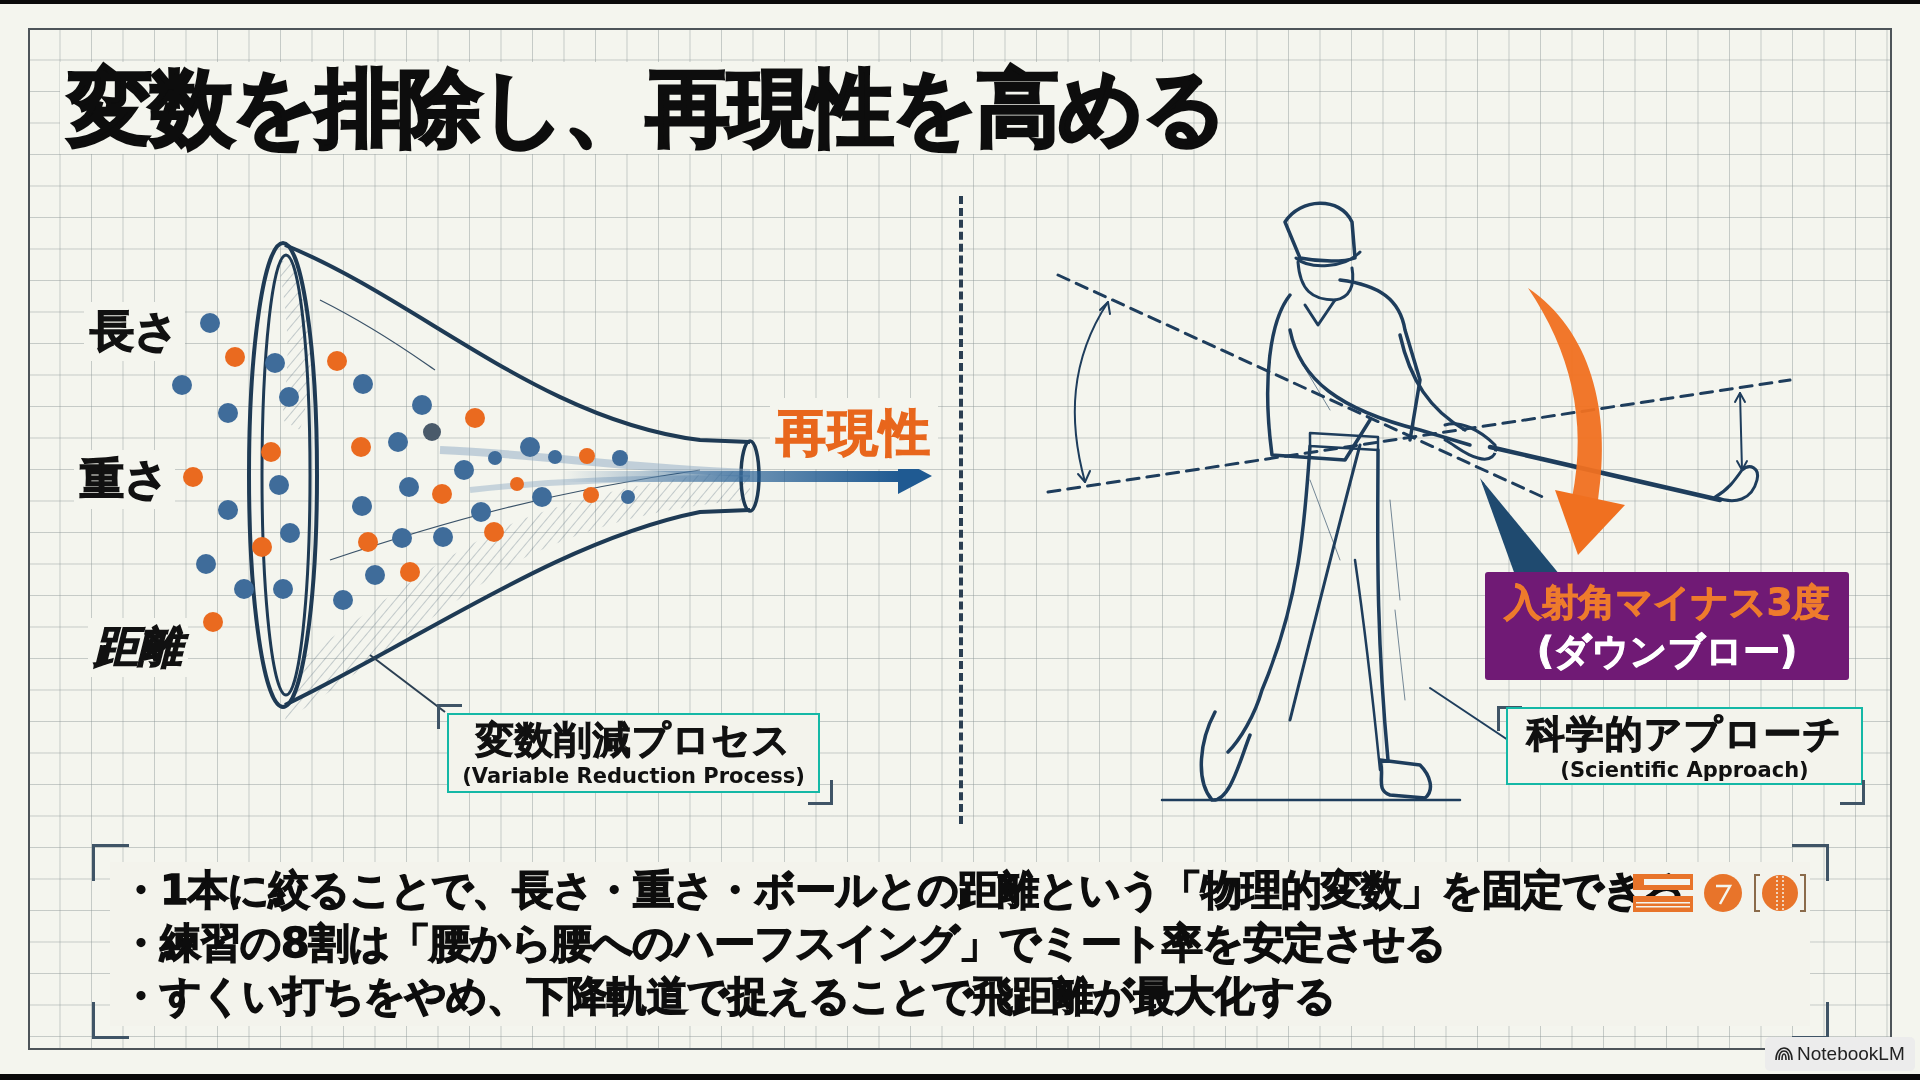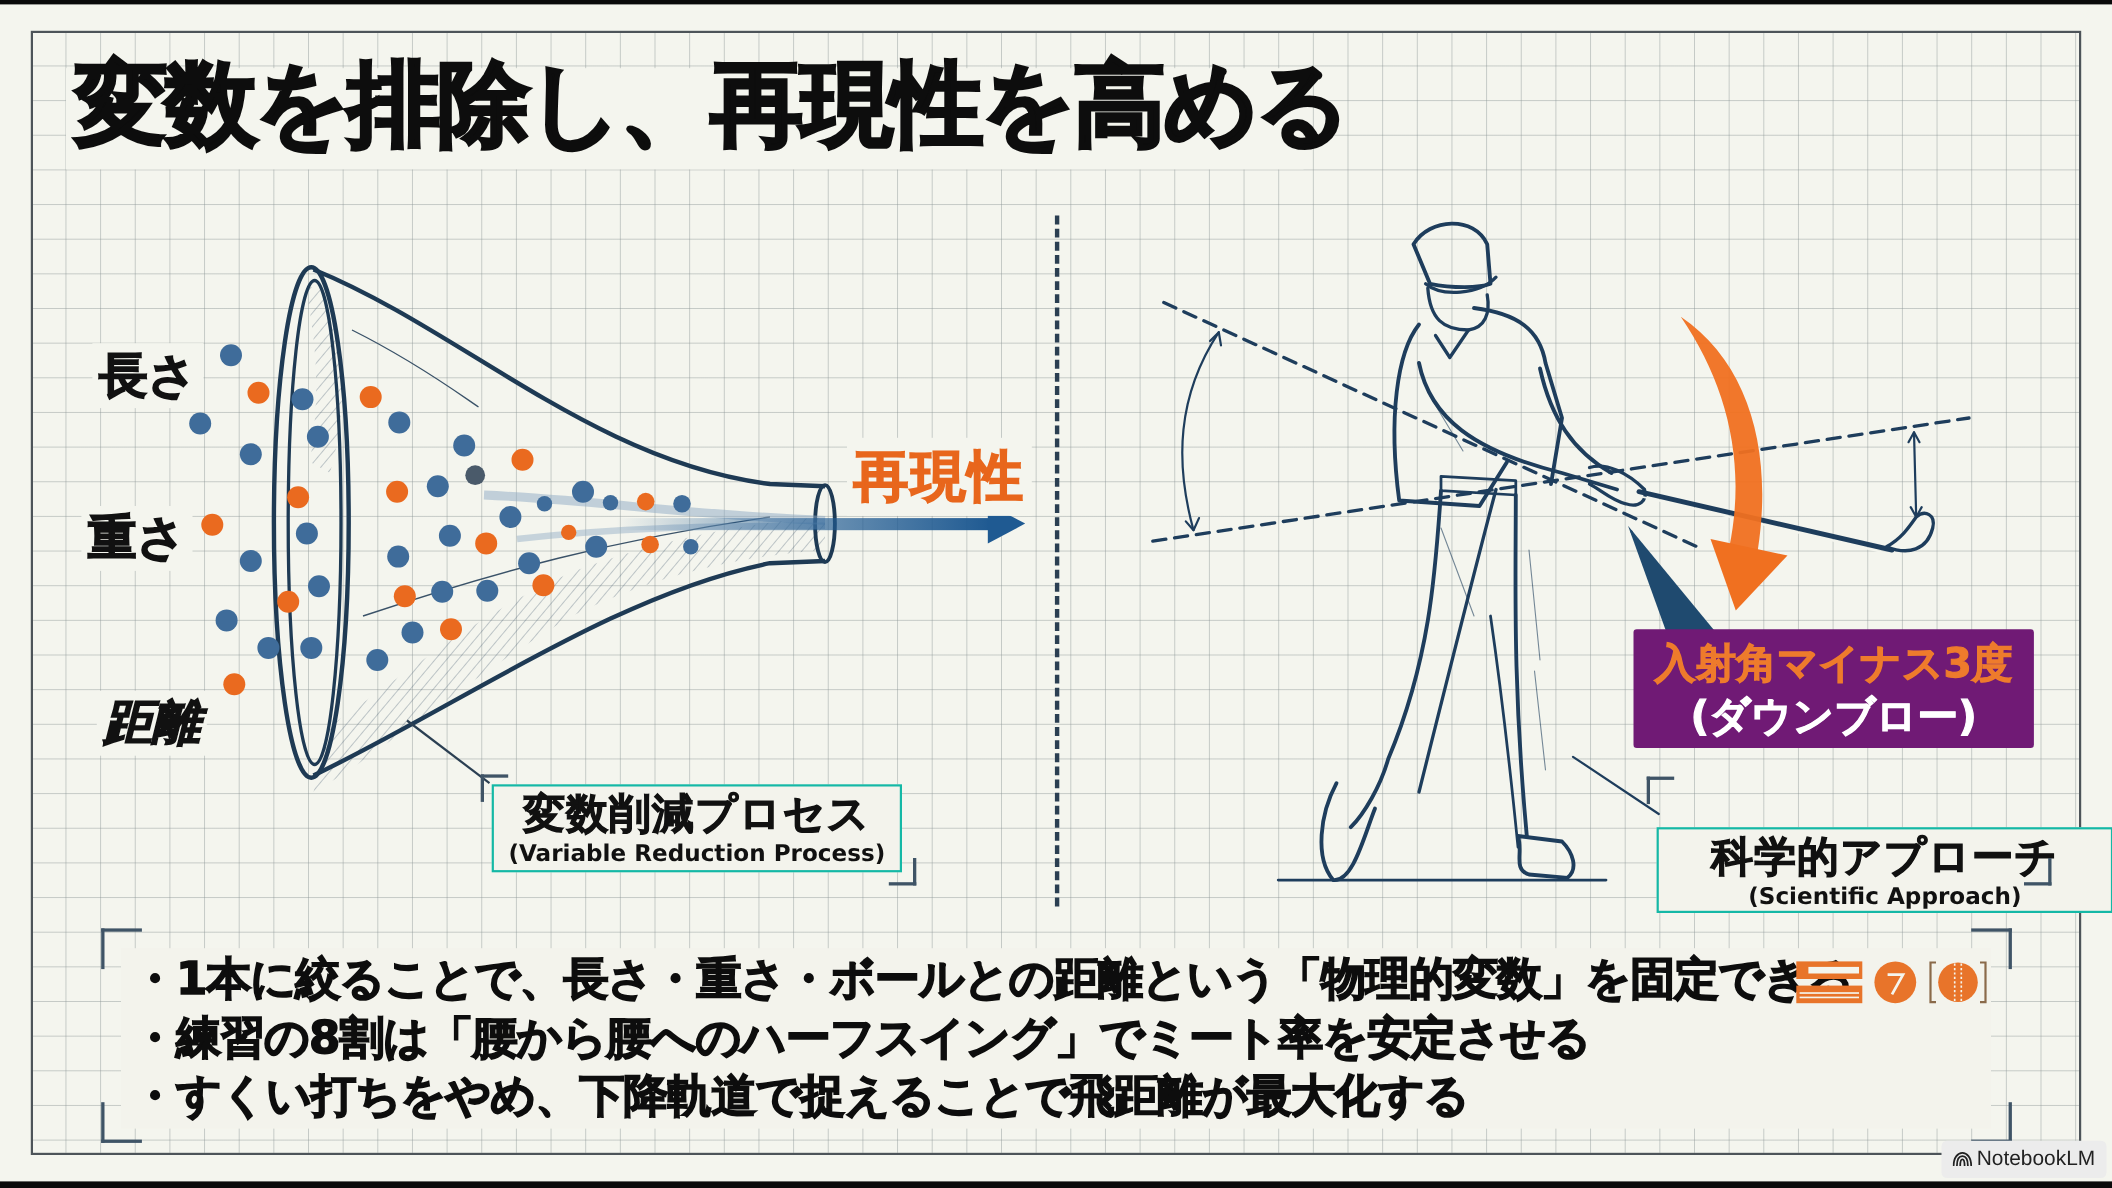--- a/index.html
+++ b/index.html
@@ -6,22 +6,22 @@
   body{width:1920px;height:1080px;position:relative;overflow:hidden;background:#f4f5ee;font-family:"DejaVu Sans",sans-serif;}
   .topbar{position:absolute;left:0;top:0;width:1920px;height:4px;background:#0a0a0a;}
   .botbar{position:absolute;left:0;top:1074px;width:1920px;height:6px;background:#0a0a0a;}
   .sheet{position:absolute;left:28px;top:28px;width:1864px;height:1022px;border:2px solid #4d5459;box-sizing:border-box;
     background-color:#f4f5ee;
     background-image:
       linear-gradient(to right, rgba(140,150,150,0.45) 1px, transparent 1px),
       linear-gradient(to bottom, rgba(140,150,150,0.45) 1px, transparent 1px);
     background-size:31.5px 31.5px;background-position:-2px -2px;}
   .title-box{position:absolute;left:60px;top:62px;width:1125px;height:92px;background:#f4f5ee;}
-  .title{position:absolute;left:68px;top:41px;font-family:"DejaVu Sans",sans-serif;font-weight:900;font-size:84px;line-height:108px;color:#0d0d0d;letter-spacing:-2px;white-space:nowrap;-webkit-text-stroke:3px #0d0d0d;}
-  .var-label{position:absolute;font-weight:bold;font-size:44px;color:#111;background:#f4f5ee;padding:0 6px;margin-top:10px;-webkit-text-stroke:1.5px #111;}
+  .title{position:absolute;left:68px;top:54px;font-family:"DejaVu Sans",sans-serif;font-weight:900;font-size:84px;line-height:108px;color:#0d0d0d;letter-spacing:-2px;white-space:nowrap;-webkit-text-stroke:3px #0d0d0d;}
+  .var-label{position:absolute;font-weight:bold;font-size:44px;color:#111;background:#f4f5ee;padding:0 6px;-webkit-text-stroke:1.5px #111;}
   .divider{position:absolute;left:959px;top:196px;width:0;height:628px;border-left:4px dashed #2b3f52;}
   .repro-label{position:absolute;left:770px;top:398px;font-weight:bold;font-size:50px;color:#e8661c;background:#f4f5ee;padding:2px 6px;-webkit-text-stroke:1.5px #e8661c;letter-spacing:2px;}
   .label-box{position:absolute;background:#f3f3ec;border:2px solid #14b8a6;box-sizing:border-box;text-align:center;}
   .label-box .jp{font-weight:bold;font-size:38px;line-height:46px;color:#111;-webkit-text-stroke:1px #111;letter-spacing:1px;}
   .label-box .en{font-weight:bold;font-size:21px;line-height:26px;color:#111;}
   .bracket{position:absolute;width:22px;height:22px;border-color:#3f5466;border-style:solid;border-width:0;}
   .callout{position:absolute;left:1485px;top:572px;width:364px;height:108px;background:#701a75;box-sizing:border-box;text-align:center;border-radius:3px;}
   .callout .l1{font-weight:bold;font-size:37px;line-height:50px;color:#ee7b2c;-webkit-text-stroke:1px #ee7b2c;margin-top:6px;}
   .callout .l2{font-weight:bold;font-size:37px;line-height:48px;color:#ffffff;-webkit-text-stroke:1px #fff;}
   .bullets-bg{position:absolute;left:110px;top:862px;width:1700px;height:164px;background:#f3f3ec;}
@@ -190,21 +190,21 @@
   <path d="M1528 288 C 1590 330 1612 410 1598 500 L 1572 498 C 1588 420 1570 350 1528 288 Z" fill="#f07020" opacity="0.95"></path>
   <polygon points="1555,490 1625,505 1578,555" fill="#f07020"></polygon>
 </svg>
 
 <div class="callout">
   <div class="l1">入射角マイナス3度</div>
   <div class="l2">(ダウンブロー)</div>
 </div>
 
 <div class="bracket" style="left:1497px;top:706px;border-top-width:3px;border-left-width:3px;"></div>
-<div class="label-box" style="left:1506px;top:752px;width:415px;height:78px;">
+<div class="label-box" style="left:1506px;top:707px;width:357px;height:78px;">
   <div class="jp" style="margin-top:2px;">科学的アプローチ</div>
   <div class="en">(Scientific Approach)</div>
 </div>
 <div class="bracket" style="left:1840px;top:780px;border-bottom-width:3px;border-right-width:3px;"></div>
 
 <div class="bracket" style="left:92px;top:844px;width:34px;height:34px;border-top-width:3px;border-left-width:3px;"></div>
 <div class="bracket" style="left:92px;top:1002px;width:34px;height:34px;border-bottom-width:3px;border-left-width:3px;"></div>
 <div class="bracket" style="left:1792px;top:844px;width:34px;height:34px;border-top-width:3px;border-right-width:3px;"></div>
 <div class="bracket" style="left:1792px;top:1002px;width:34px;height:34px;border-bottom-width:3px;border-right-width:3px;"></div>
 <div class="bullets-bg"></div>

